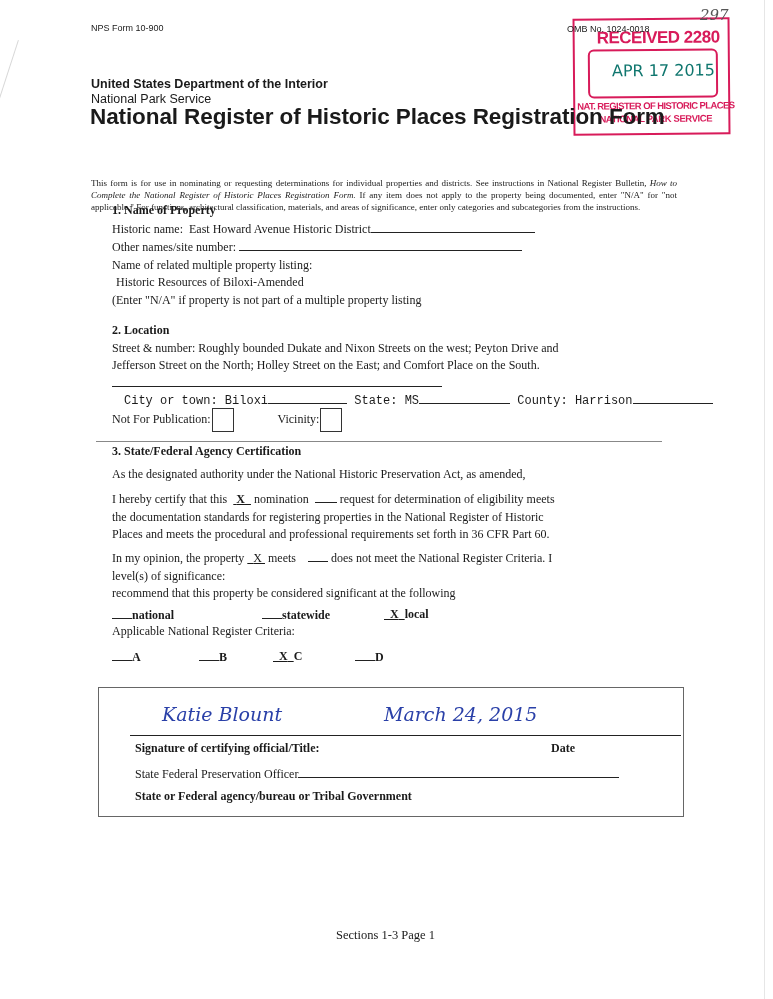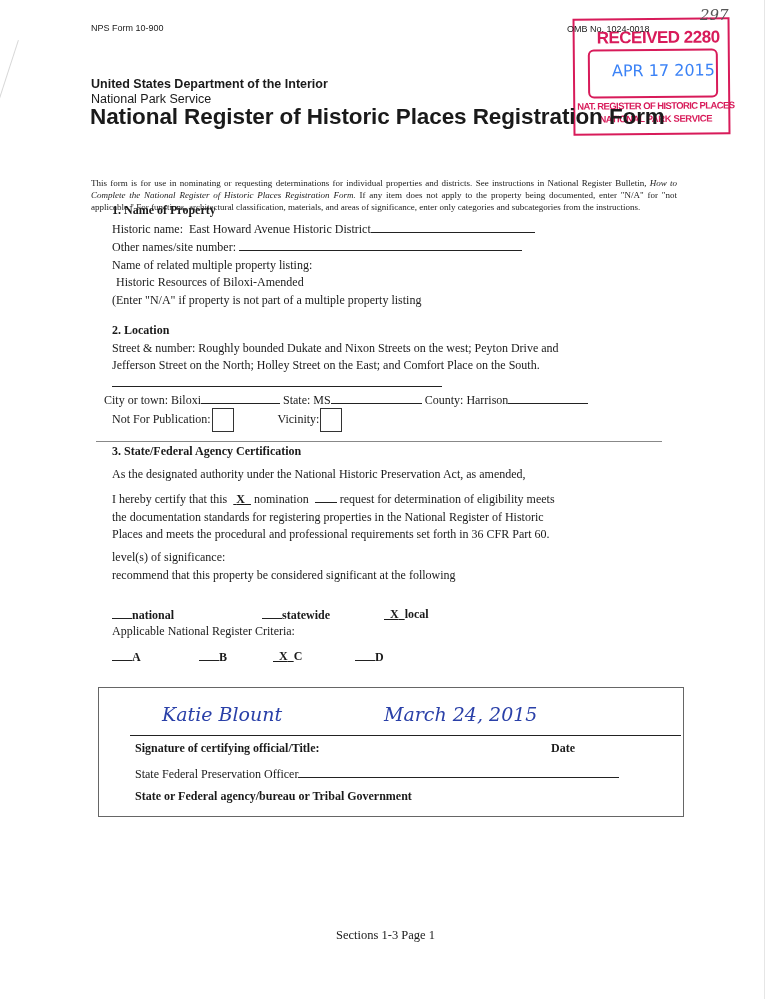--- a/index.html
+++ b/index.html
@@ -33,21 +33,21 @@
 <body>
 
 <div class="abs crease"></div>
 <div class="abs rightedge"></div>
 
 <div class="abs sans form-no">NPS Form 10-900</div>
 
 <div class="abs stamp">
   <div class="abs stamp-txt" style="left:22px;top:8px;font-size:17px;letter-spacing:-0.5px;">RECEIVED 2280</div>
   <div class="stamp-inner">
-    <div class="abs" style="left:22px;top:10px;font-family:'DejaVu Sans',sans-serif;color:#3b82f6;font-size:16px;white-space:nowrap;">APR 17 2015</div>
+    <div class="abs" style="left:22px;top:10px;font-family:'DejaVu Sans',sans-serif;color:#0f766e;font-size:16px;white-space:nowrap;">APR 17 2015</div>
   </div>
   <div class="abs stamp-txt" style="left:2px;top:80px;font-size:9.5px;letter-spacing:-0.6px;">NAT. REGISTER OF HISTORIC PLACES</div>
   <div class="abs stamp-txt" style="left:24px;top:93px;font-size:9.5px;letter-spacing:-0.4px;">NATIONAL PARK SERVICE</div>
 </div>
 <div class="abs" style="left:700px;top:6px;font-family:'DejaVu Serif',serif;font-style:italic;color:#555;font-size:15px;">297</div>
 <div class="abs sans omb">OMB No. 1024-0018</div>
 
 <div class="abs sans dept">United States Department of the Interior</div>
 <div class="abs sans nps">National Park Service</div>
 <div class="abs sans title">National Register of Historic Places Registration Form</div>
@@ -63,21 +63,21 @@
   <div>(Enter "N/A" if property is not part of a multiple property listing</div>
 </div>
 
 <div class="abs sec" style="left:112px;top:322px;">
   <div class="b">2.   Location</div>
   <div><span>Street &amp; number:</span> <span>Roughly bounded Dukate and Nixon Streets on the west; Peyton Drive and</span></div>
   <div>Jefferson Street on the North; Holley Street on the East; and Comfort Place on the South.</div>
 </div>
 <div class="hr" style="left:112px;top:386px;width:330px;border-top:1.6px solid #222;"></div>
 
-<div class="abs sec" style="left:104px;top:391px;">
+<div class="abs sec" style="left:124px;top:391px;font-family:Liberation Mono, monospace;">
   <span>City or town:</span> <span>Biloxi</span><span class="ul" style="width:79px;"></span>
   <span>State:</span> <span>MS</span><span class="ul" style="width:91px;"></span>
   <span>County:</span> <span>Harrison</span><span class="ul" style="width:80px;"></span>
 </div>
 <div class="abs sec" style="left:112px;top:408px;">
   <span>Not For Publication:</span><span class="box"></span>
   <span style="display:inline-block;width:38px;"></span>
   <span>Vicinity:</span><span class="box"></span>
 </div>
 <div class="hr" style="left:96px;top:441px;width:566px;border-top:1px solid #888;"></div>
@@ -85,20 +85,21 @@
 <div class="abs sec b" style="left:112px;top:443px;">3.   State/Federal Agency Certification</div>
 <div class="abs sec" style="left:112px;top:466px;">As the designated authority under the National Historic Preservation Act, as amended,</div>
 
 <div class="abs sec" style="left:112px;top:490px;">
   <div><span>I hereby certify that this</span>&nbsp; <span class="b" style="text-decoration:underline;">&nbsp;<span>X</span>&nbsp;&nbsp;</span> <span>nomination</span>&nbsp; <span class="ul" style="width:22px;"></span> <span>request for determination of eligibility meets</span></div>
   <div>the documentation standards for registering properties in the National Register of Historic</div>
   <div>Places and meets the procedural and professional requirements set forth in 36 CFR Part 60.</div>
 </div>
 
 <div class="abs sec" style="left:112px;top:549px;">
+  <div><span>In my opinion, the property</span> <span style="text-decoration:underline;">&nbsp;&nbsp;<span>X</span>&nbsp;</span> <span>meets</span>&nbsp;&nbsp;&nbsp; <span class="ul" style="width:20px;"></span> <span>does not meet the National Register Criteria.  I</span></div>
   <div>level(s) of significance:</div>
   <div>recommend that this property be considered significant at the following</div>
 </div>
 
 <div class="abs sec b" style="left:112px;top:606px;">
   <span style="position:absolute;left:0;"><span class="ul" style="width:20px;"></span><span>national</span></span>
   <span style="position:absolute;left:150px;"><span class="ul" style="width:20px;"></span><span>statewide</span></span>
   <span style="position:absolute;left:272px;"><span style="text-decoration:underline;">&nbsp;&nbsp;<span>X</span>&nbsp;&nbsp;</span><span>local</span></span>
 </div>
 <div class="abs sec" style="left:112px;top:623px;">Applicable National Register Criteria:</div>

